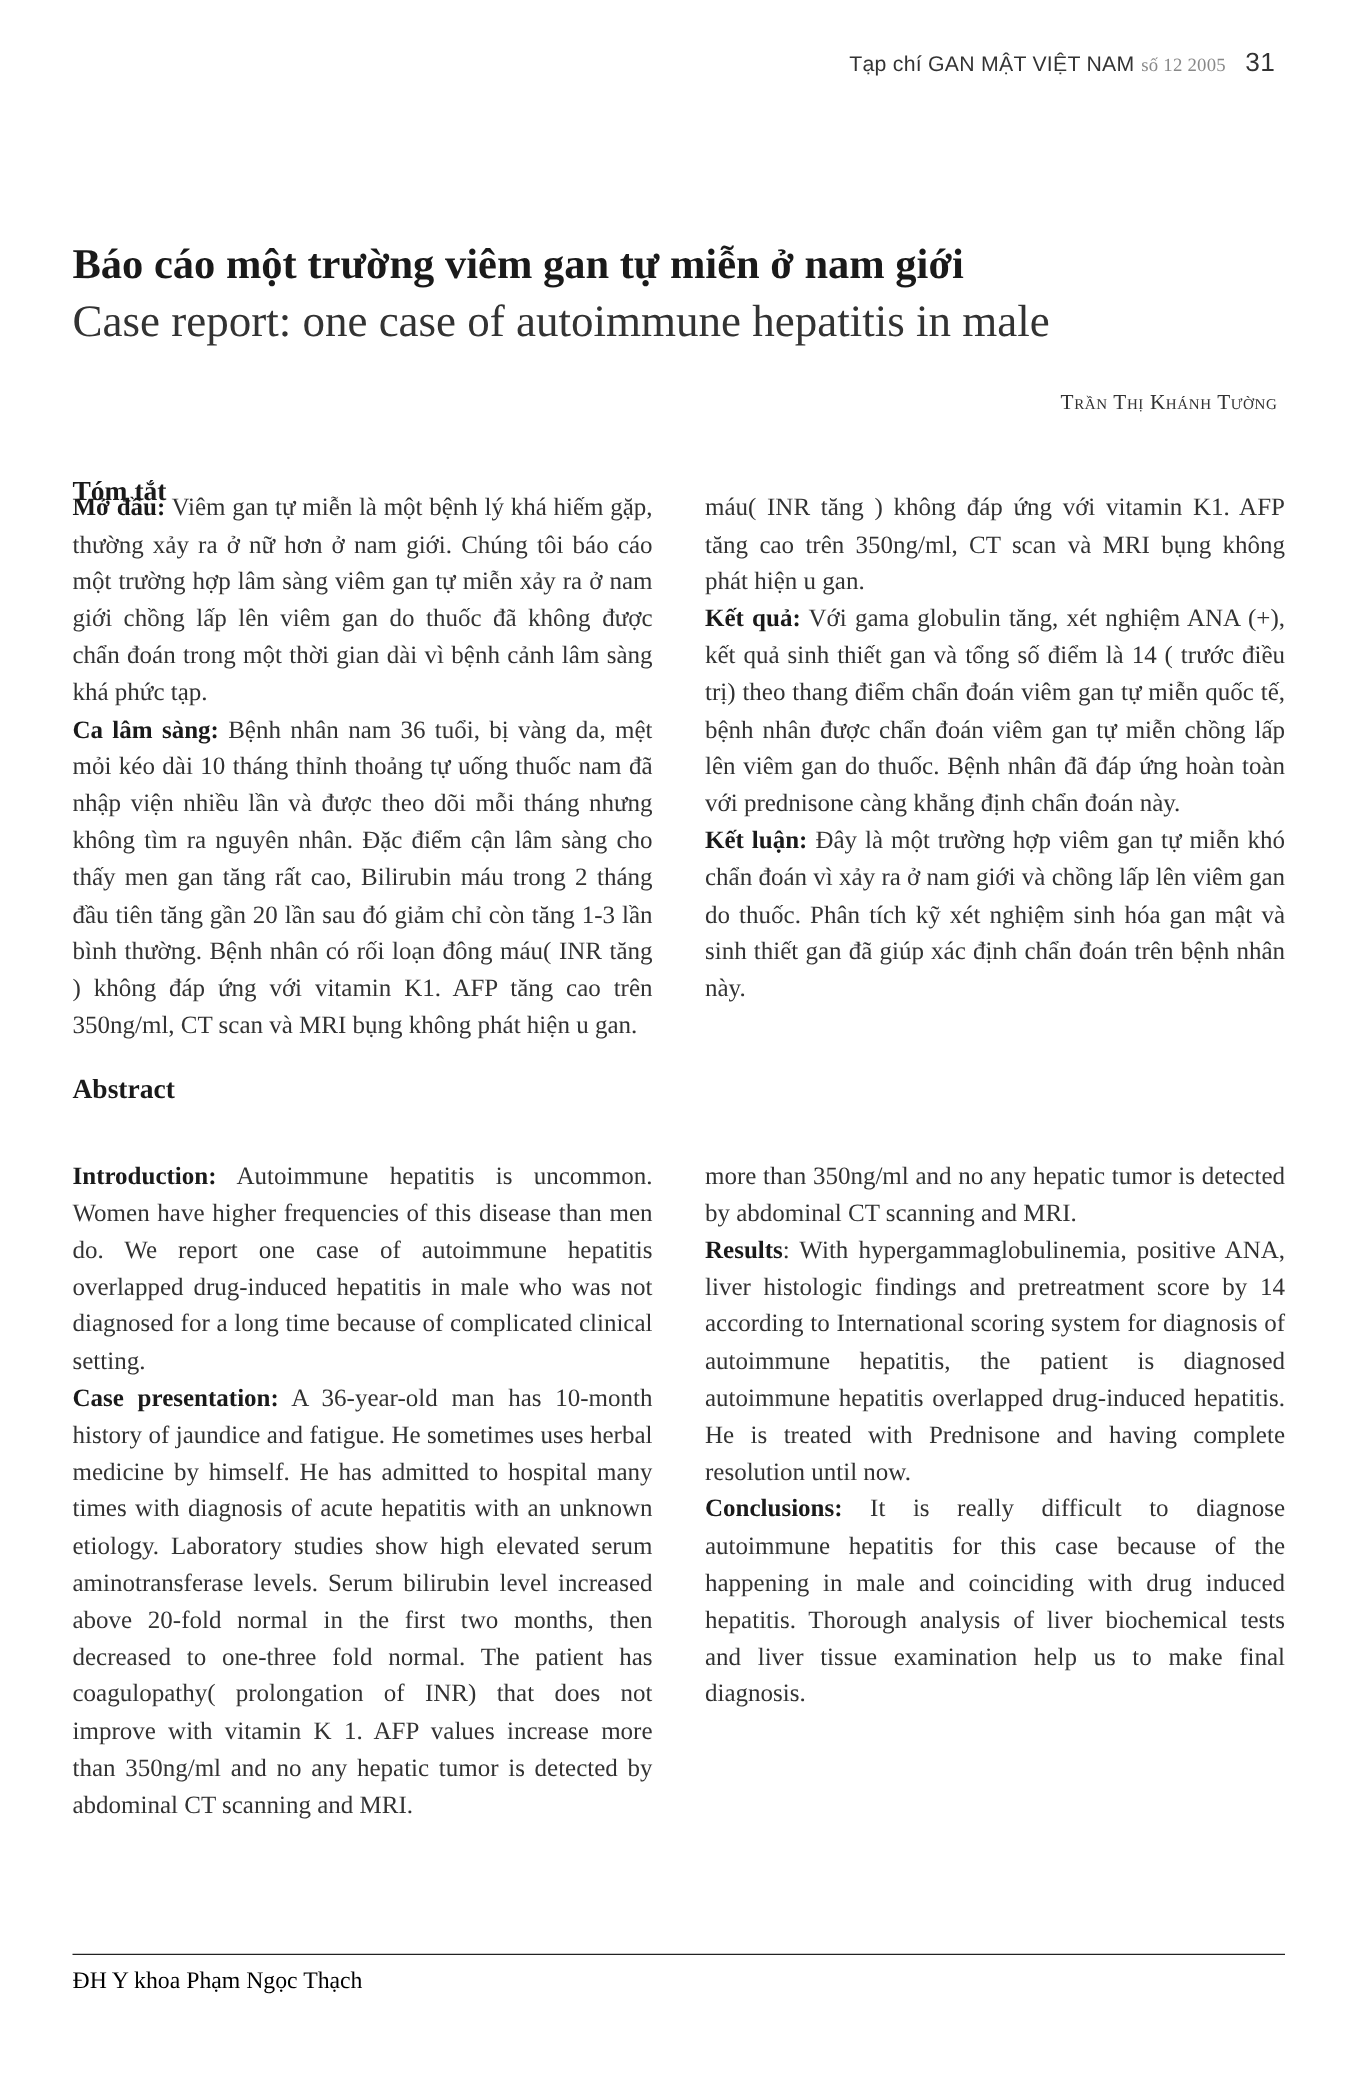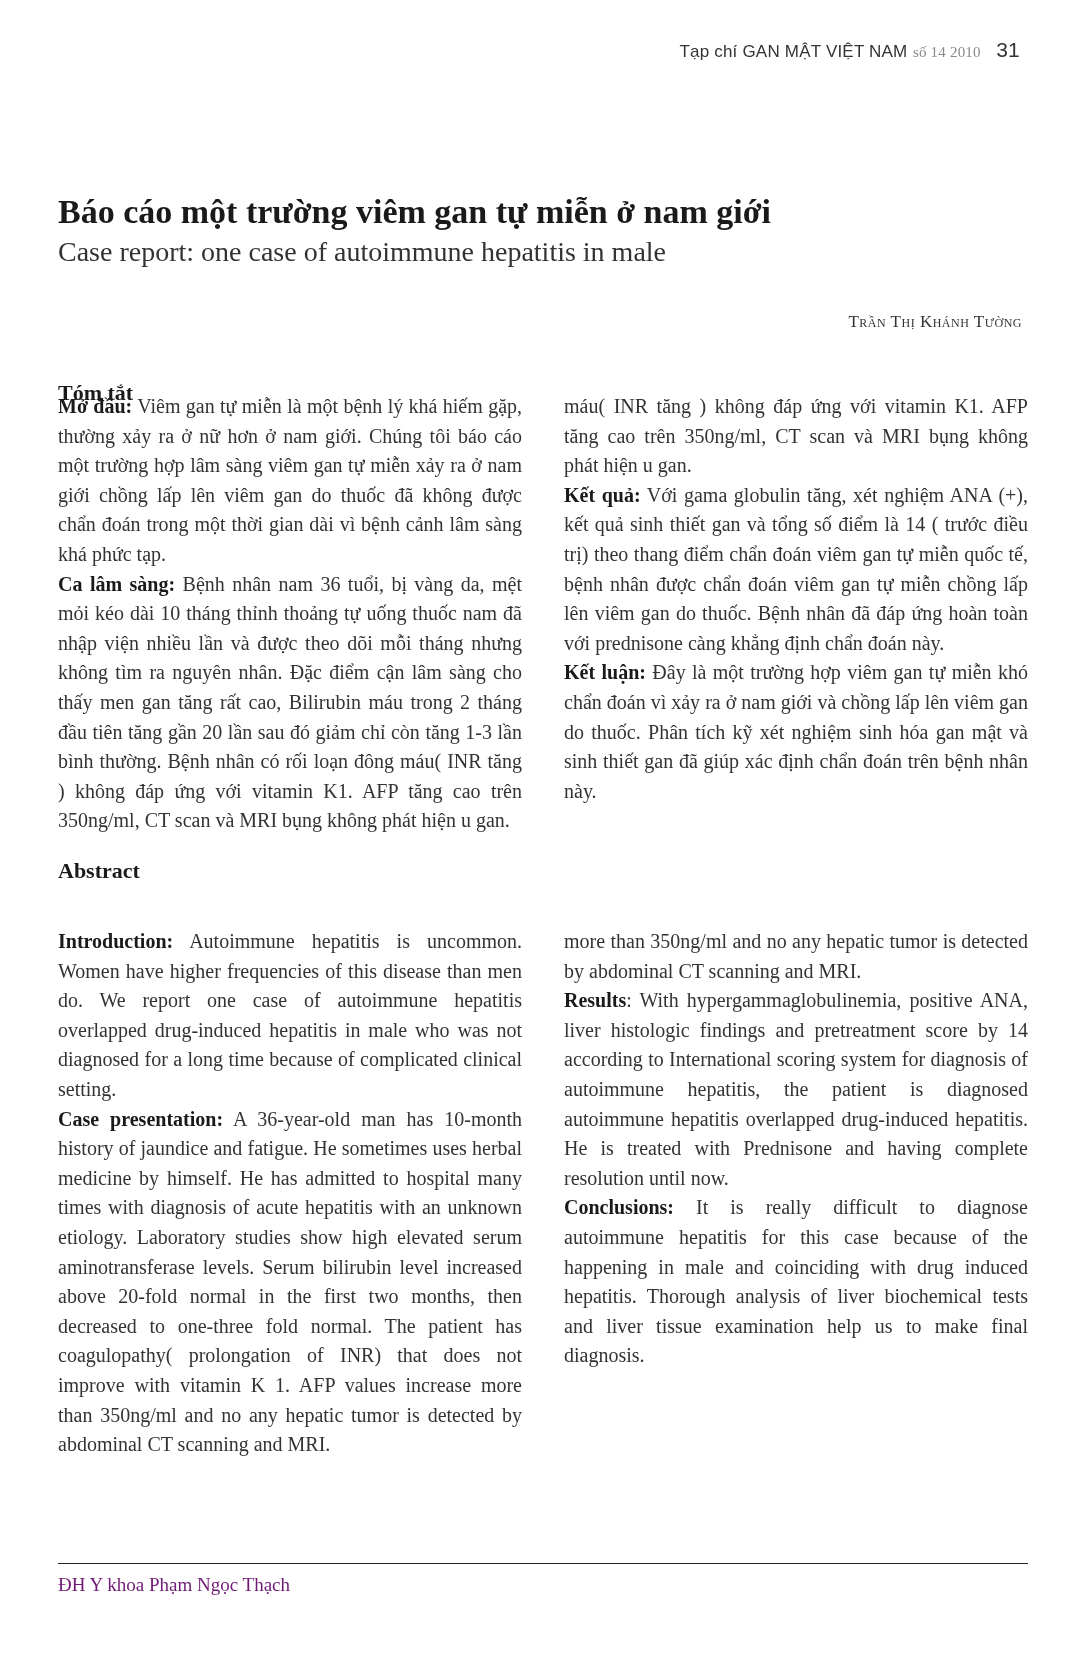--- a/index.html
+++ b/index.html
@@ -3,35 +3,35 @@
 <meta charset="utf-8">
 <style>
   html, body { margin: 0; padding: 0; background: #ffffff; }
   body { width: 1090px; height: 1678px; position: relative; overflow: hidden;
          font-family: "Liberation Serif", "DejaVu Serif", serif; color: #2a2a2a; }
   .running-head { position: absolute; top: 38px; right: 70px; font-size: 21px; color: #333; letter-spacing: 0.2px; }
   .running-head .journal { font-family: "Liberation Sans", sans-serif; font-size: 17px; }
   .running-head .issue { color: #888; font-size: 15px; }
   .running-head .pageno { font-family: "Liberation Sans", sans-serif; font-size: 21px; margin-left: 10px; }
   .title-vi { position: absolute; top: 193px; left: 58px; font-size: 34px; font-weight: bold; color: #1a1a1a; }
-  .title-en { position: absolute; top: 236px; left: 58px; font-size: 28px; color: #333; }
+  .title-en { position: absolute; top: 236px; left: 58px; font-size: 36px; color: #333; }
   .author { position: absolute; top: 312px; right: 68px; font-size: 17px; letter-spacing: 0.5px; color: #333; font-variant: small-caps; margin-left: 21px; }
   .section-head { position: absolute; left: 58px; font-size: 22px; font-weight: bold; color: #1a1a1a; }
   .col { position: absolute; width: 464px; font-size: 20px; line-height: 29.6px; text-align: justify; color: #333; }
   .col p { margin: 0; }
   .lbl { font-weight: bold; color: #1a1a1a; }
   .rule { position: absolute; left: 58px; width: 970px; top: 1563px; height: 0; border-top: 1.6px solid #222; }
-  .footer { position: absolute; top: 1574px; left: 58px; font-size: 19px; color: #701a75; }
+  .footer { position: absolute; top: 1574px; left: 58px; font-size: 19px; color: #000000; }
 </style>
 </head>
 <body>
 
 <div class="running-head">
   <span class="journal">Tạp chí GAN MẬT VIỆT NAM</span>
-  <span class="issue">số 14 2010</span>
+  <span class="issue">số 12 2005</span>
   <span class="pageno">31</span>
 </div>
 
 <div class="title-vi">Báo cáo một trường viêm gan tự miễn ở nam giới</div>
 <div class="title-en">Case report: one case of autoimmune hepatitis in male</div>
 <div class="author">Trần Thị Khánh Tường</div>
 
 <div class="section-head" style="top:360px;margin-top:20px;">Tóm tắt</div>
 
 <div class="col" style="left:58px; top:392px;">

